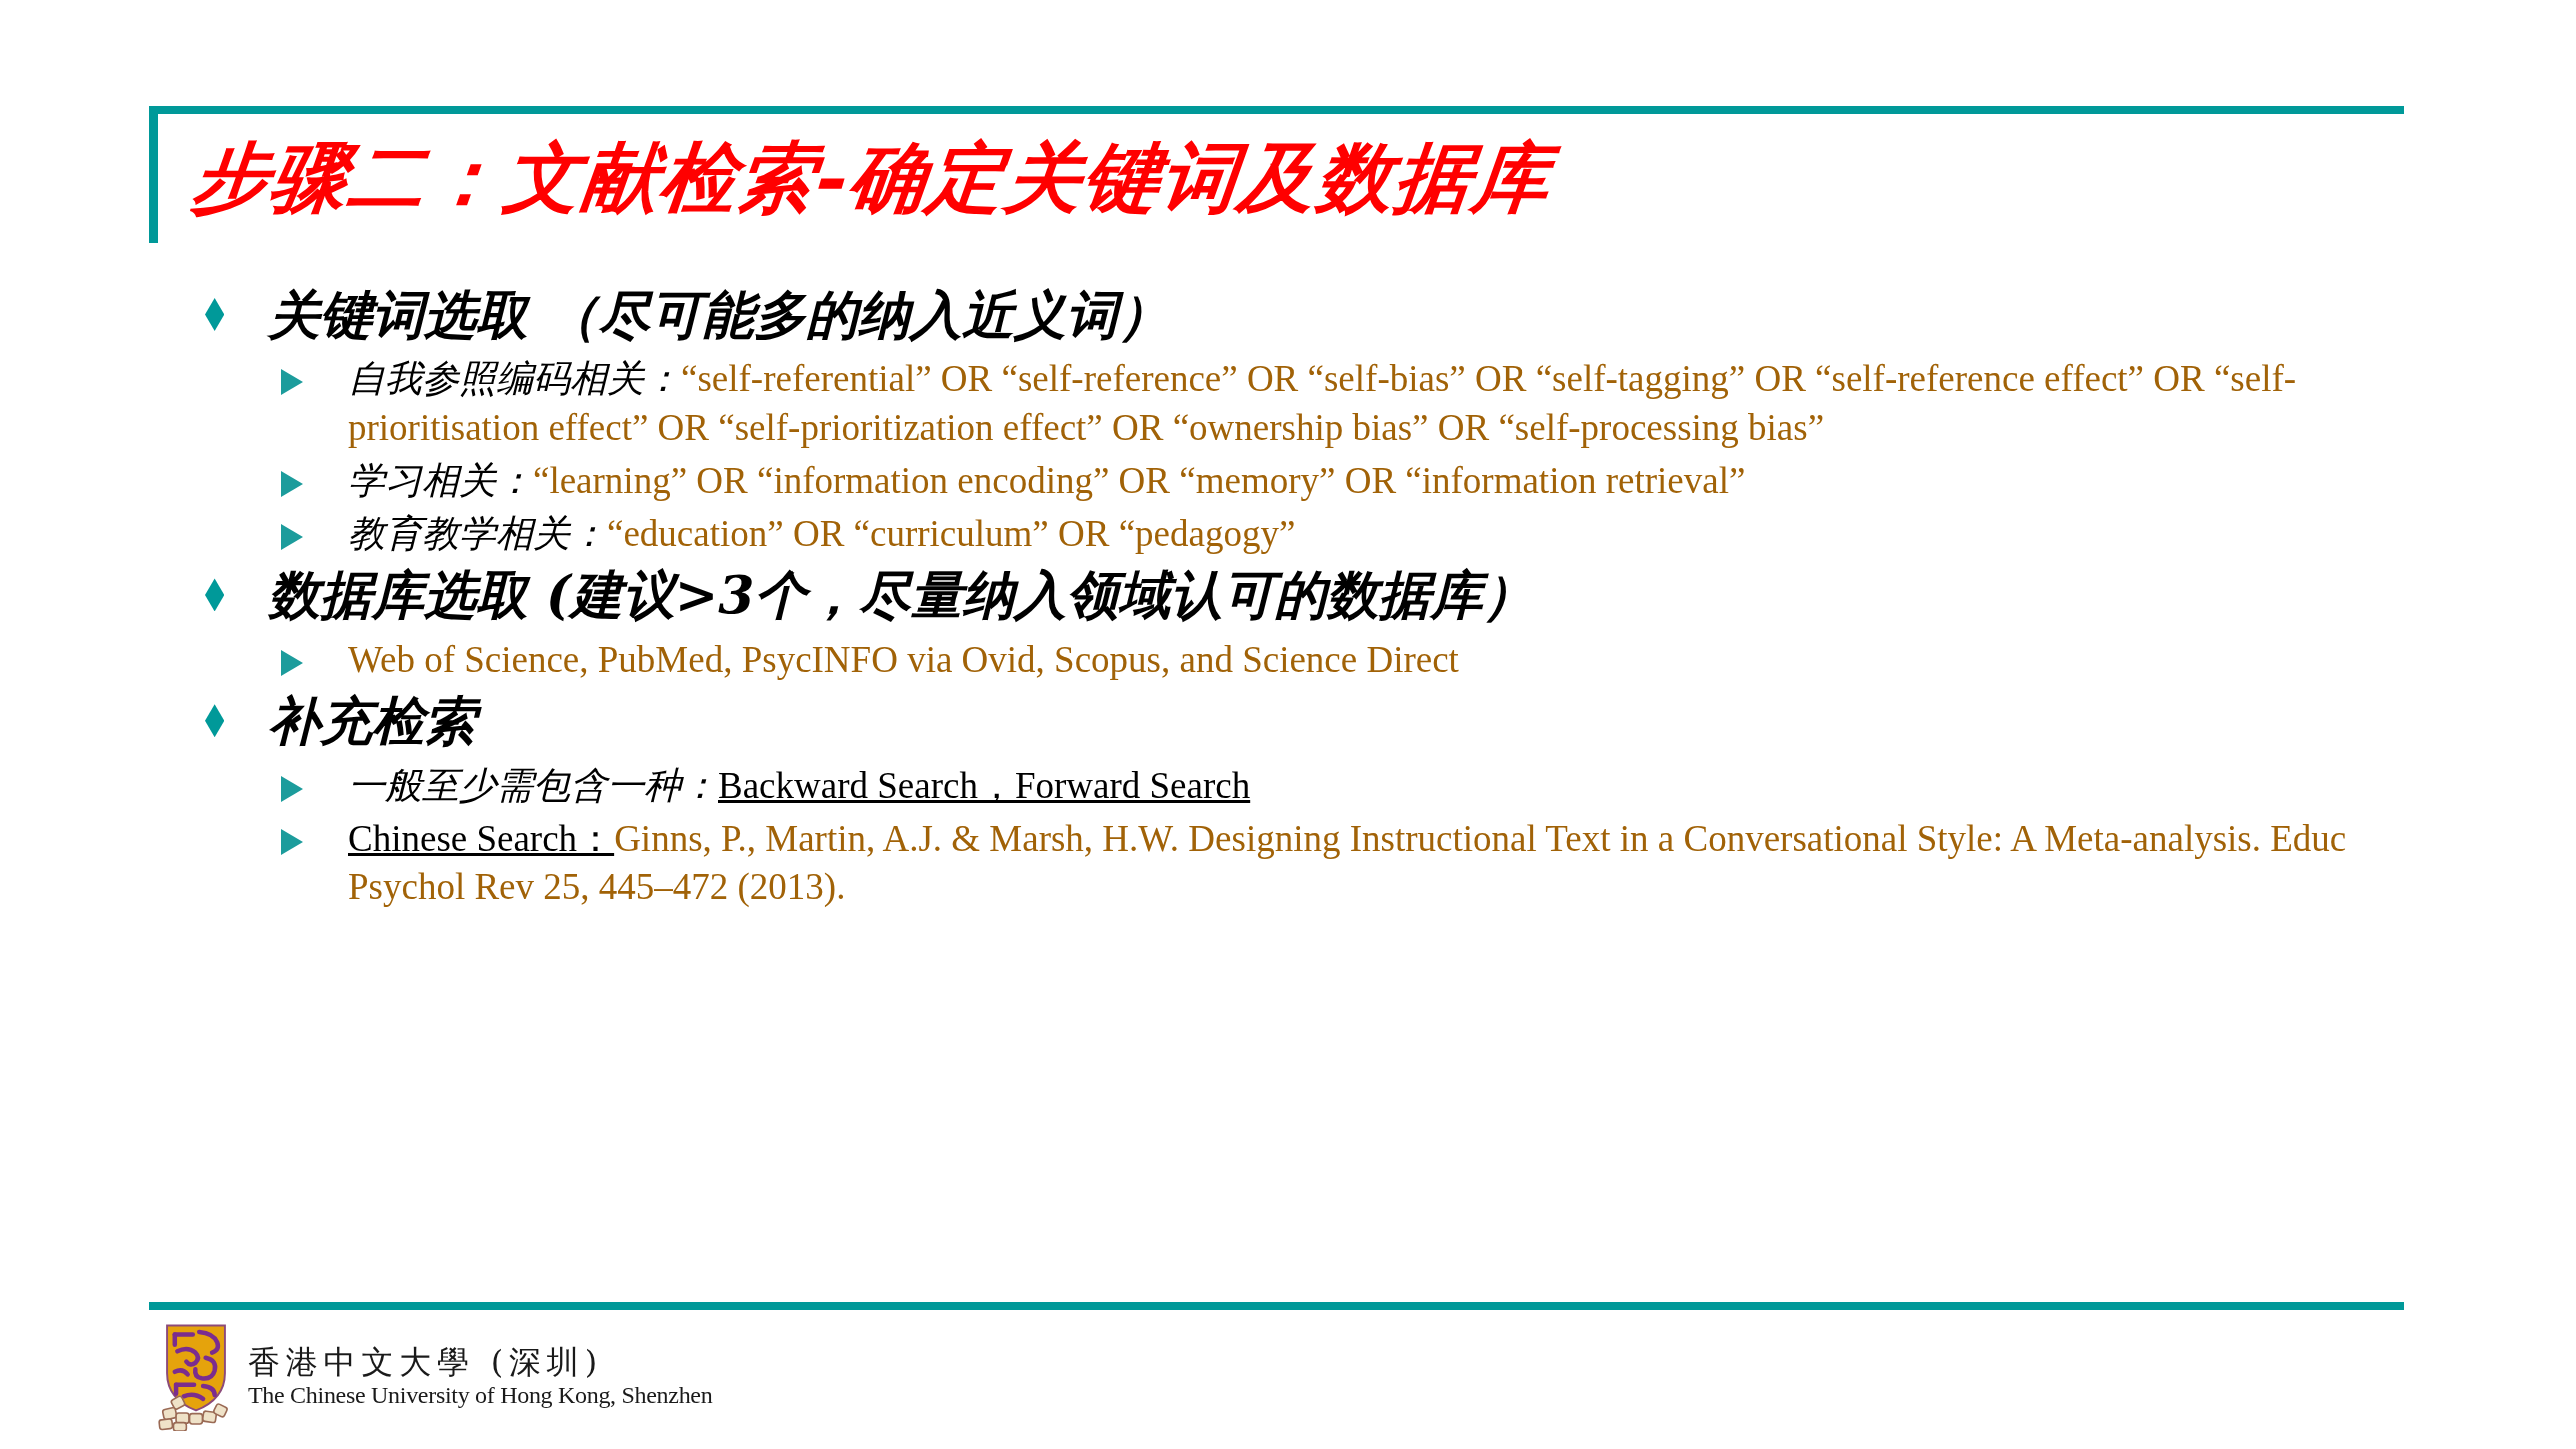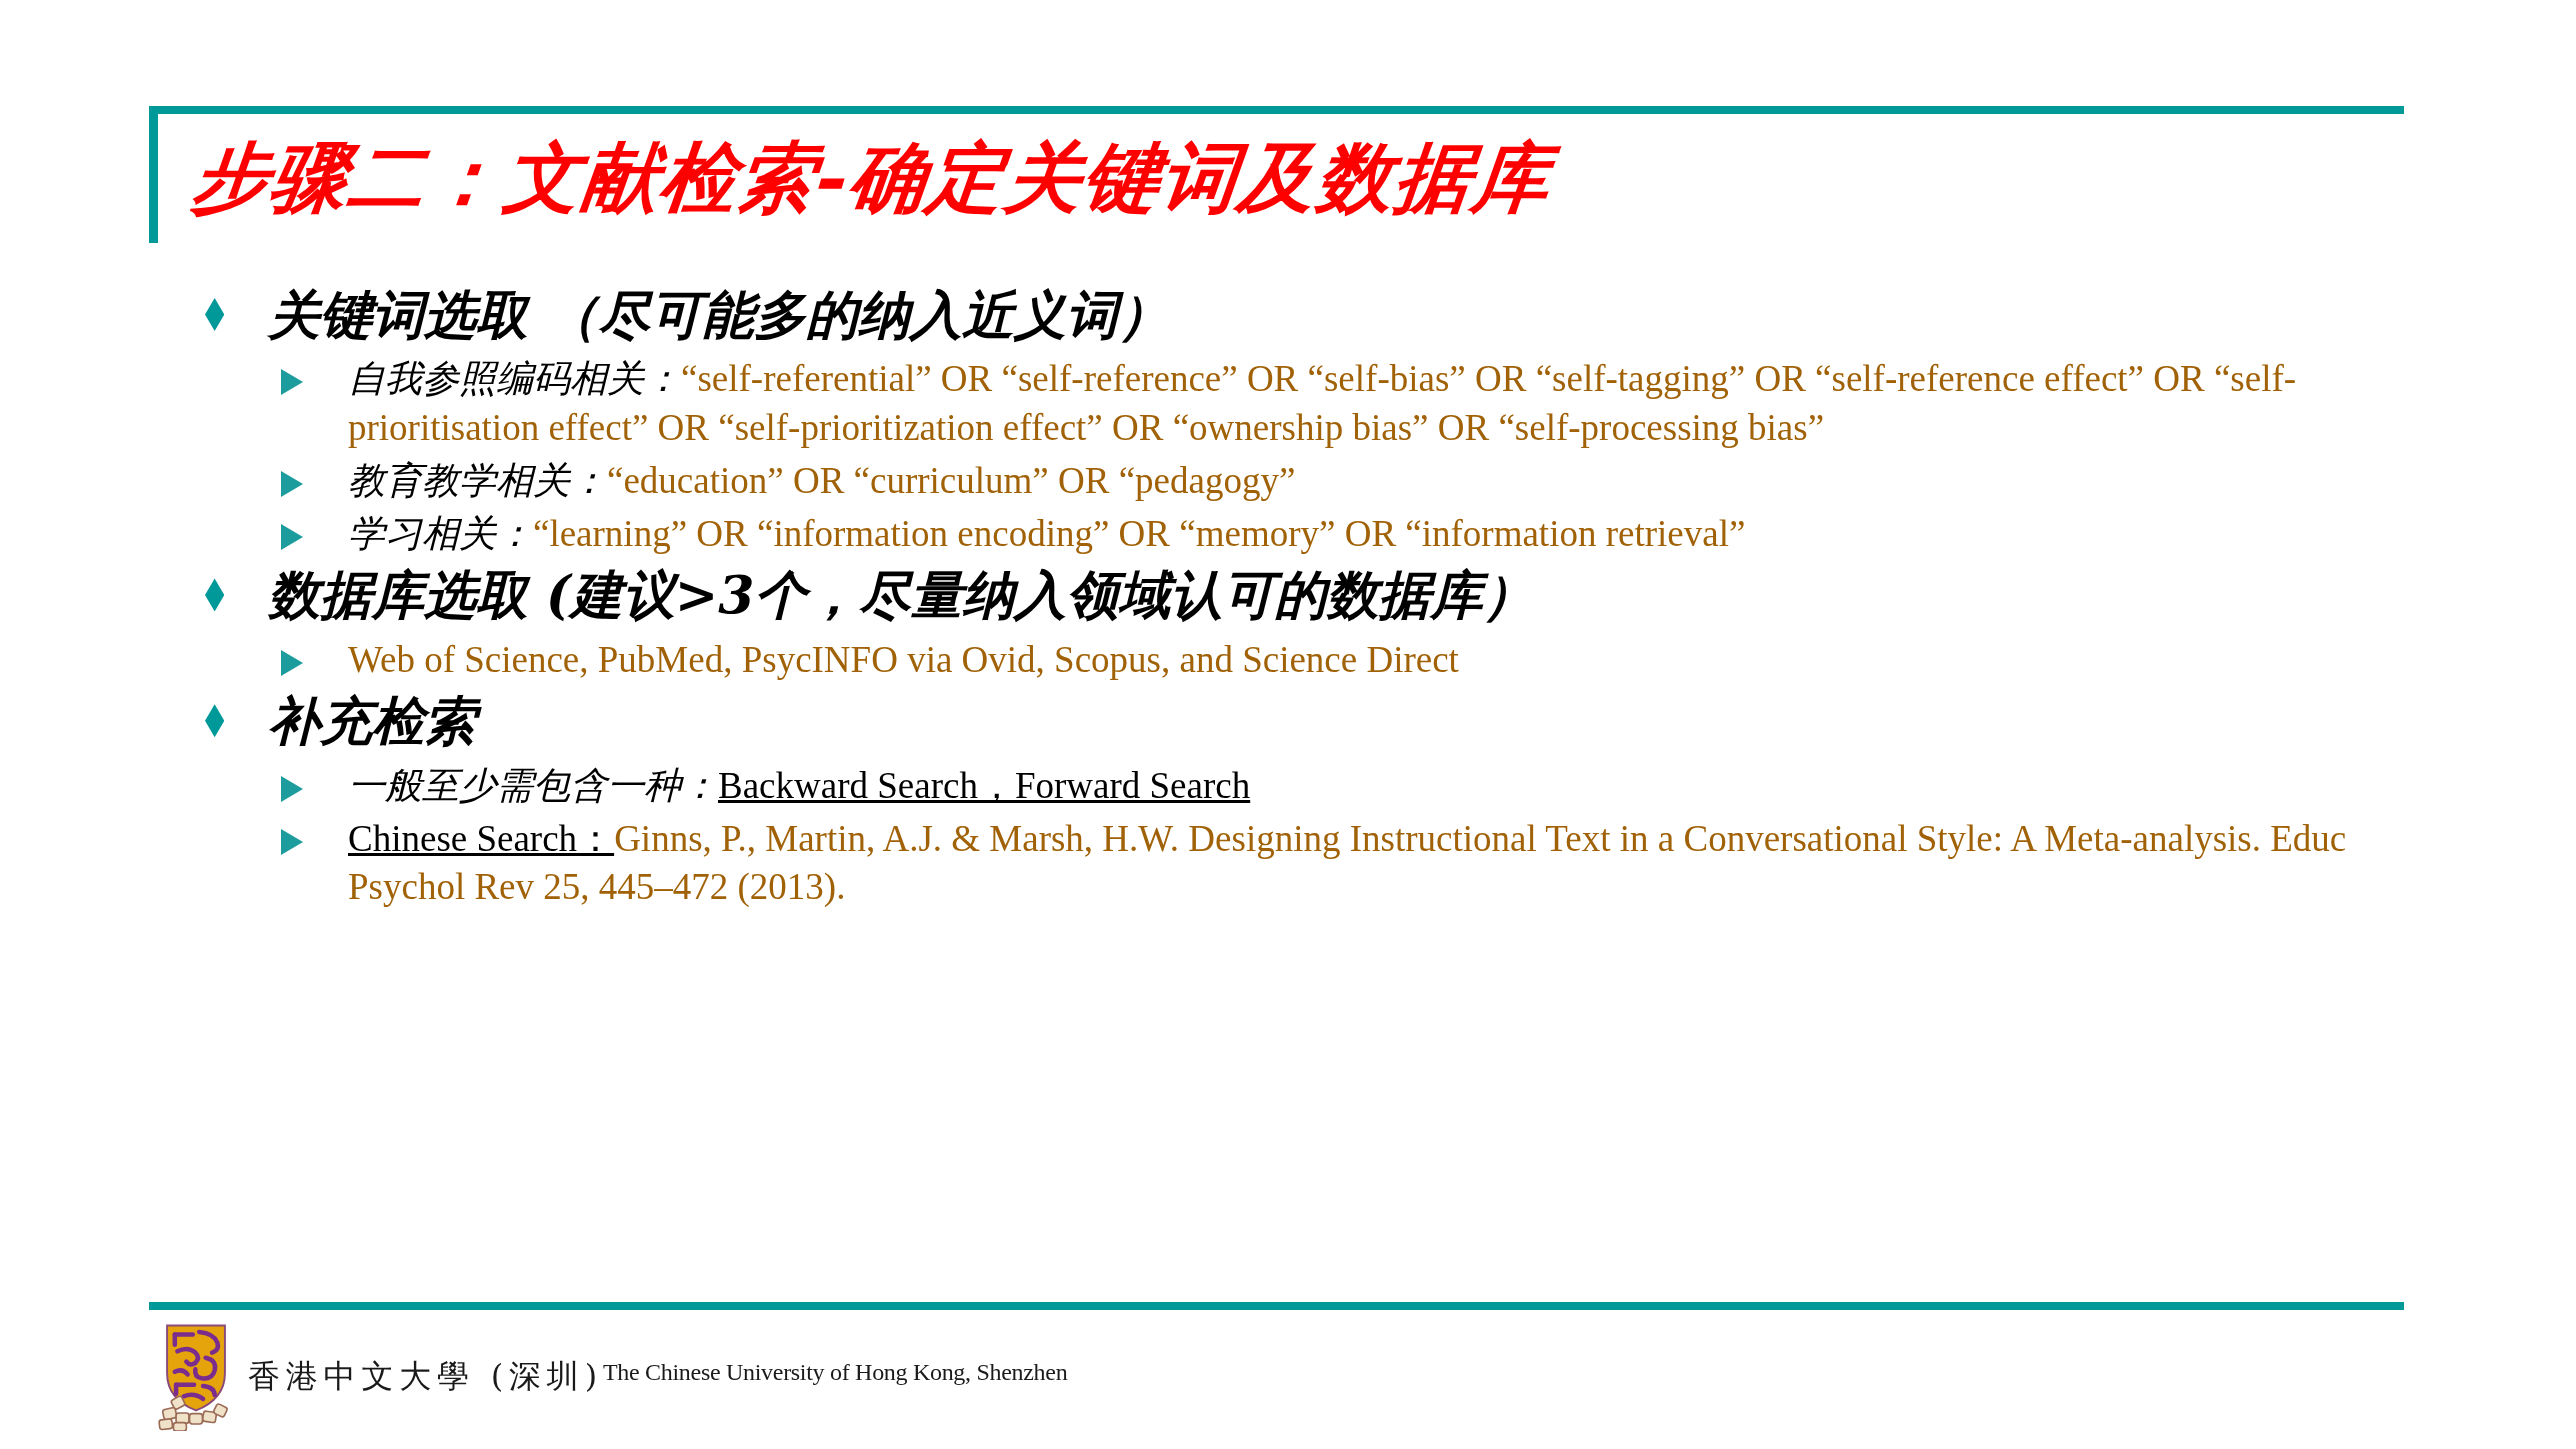--- a/index.html
+++ b/index.html
@@ -132,21 +132,21 @@
     align-items: center;
   }
   .crest {
     width: 76px;
     height: 108px;
     position: relative;
     margin-right: 14px;
   }
   .logo-text {
     display: flex;
-    flex-direction: row;
+    flex-direction: column;
     justify-content: center;
   }
   .logo-cn {
     font-size: 32px;
     letter-spacing: 5.8px;
     color: #1a1a1a;
     line-height: 1.18;
     font-family: "DejaVu Serif", "Liberation Serif", serif;
   }
   .logo-en {
@@ -174,26 +174,26 @@
       <span>关键词选取 （尽可能多的纳入近义词）</span>
     </div>
 
     <div class="lvl2">
       <span class="bullet-arrow"></span>
       <span class="cn">自我参照编码相关：</span><span class="en-blue">“self-referential” OR “self-reference” OR “self-bias” OR “self-tagging” OR “self-reference effect” OR “self-prioritisation effect” OR “self-prioritization effect” OR “ownership bias” OR “self-processing bias”</span>
     </div>
 
     <div class="lvl2">
       <span class="bullet-arrow"></span>
+      <span class="cn">学习相关：</span><span class="en-blue">“learning” OR “information encoding” OR “memory” OR “information retrieval”</span>
+    </div>
+
+    <div class="lvl2">
+      <span class="bullet-arrow"></span>
       <span class="cn">教育教学相关：</span><span class="en-blue">“education” OR “curriculum” OR “pedagogy”</span>
-    </div>
-
-    <div class="lvl2">
-      <span class="bullet-arrow"></span>
-      <span class="cn">学习相关：</span><span class="en-blue">“learning” OR “information encoding” OR “memory” OR “information retrieval”</span>
     </div>
 
     <div class="lvl1">
       <span class="bullet-diamond"></span>
       <span>数据库选取 (建议&gt;3个，尽量纳入领域认可的数据库）</span>
     </div>
 
     <div class="lvl2">
       <span class="bullet-arrow"></span>
       <span class="en-blue">Web of Science, PubMed, PsycINFO via Ovid, Scopus, and Science Direct</span>

